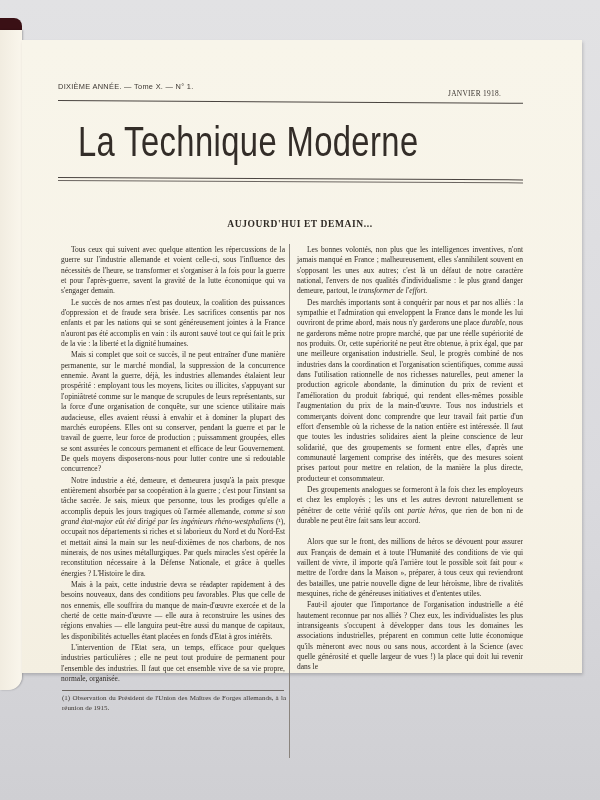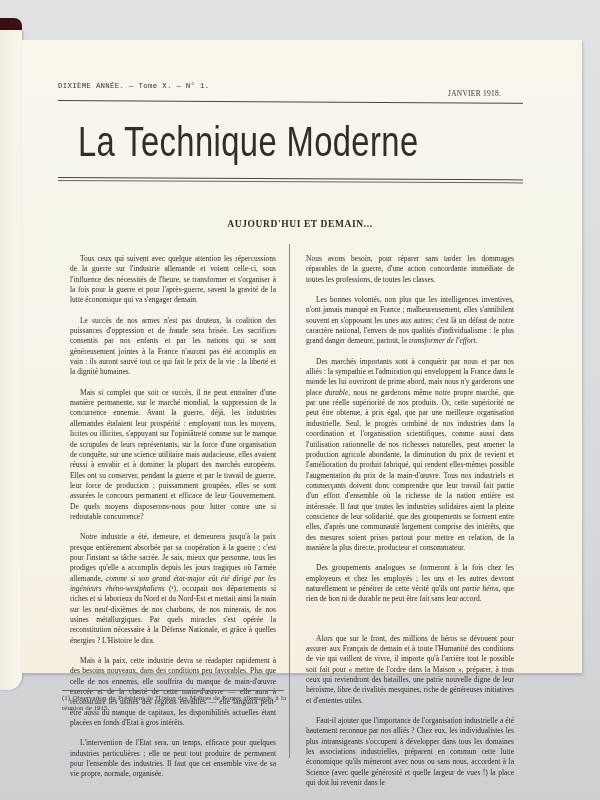--- a/index.html
+++ b/index.html
@@ -2,29 +2,29 @@
 <html><head>
 <meta charset="utf-8">
 <style>
   html,body{margin:0;padding:0;}
   body{width:600px;height:800px;overflow:hidden;background:#d9d9dc;position:relative;font-family:"DejaVu Serif",serif;}
   .backdrop{position:absolute;left:0;top:0;width:600px;height:800px;background:linear-gradient(180deg,#e2e2e4 0%,#dadade 60%,#cfcfd3 100%);}
   .spine{position:absolute;left:0;top:18px;width:22px;height:60px;background:#3a1015;border-radius:0 8px 0 0;}
   .leftpages{position:absolute;left:0;top:30px;width:22px;height:660px;background:linear-gradient(90deg,#f1ece0,#faf6ec);border-radius:0 0 14px 0;box-shadow:1px 0 2px rgba(0,0,0,.25);}
   .page{position:absolute;left:22px;top:40px;width:560px;height:590px;background:linear-gradient(180deg,#f8f5ea 0%,#f7f3e7 70%,#f4efe1 100%);box-shadow:1px 2px 3px rgba(0,0,0,.18);}
   .page.full{height:633px;}
-  .hdr-left{position:absolute;left:58px;top:82px;font-size:7.4px;letter-spacing:.3px;color:#3b3530;font-family:Liberation Mono, monospace;}
+  .hdr-left{position:absolute;left:58px;top:82px;font-size:7.4px;letter-spacing:.3px;color:#3b3530;font-family:Liberation Sans, sans-serif;}
   .hdr-right{position:absolute;left:448px;top:89px;font-size:7.4px;letter-spacing:.3px;color:#3b3530;font-family:"Liberation Serif",serif;}
   .rule1{position:absolute;left:58px;top:100px;width:465px;height:1px;background:#4a4440;transform:rotate(0.35deg);transform-origin:left;}
   .title{position:absolute;left:78px;top:118px;width:420px;font-family:"Liberation Sans",sans-serif;font-size:42px;color:#332d28;letter-spacing:0.5px;transform:scaleX(0.78);transform-origin:left;white-space:nowrap;font-weight:400;}
   .rule2a{position:absolute;left:58px;top:177px;width:465px;height:1px;background:#4a4440;transform:rotate(0.3deg);transform-origin:left;}
   .rule2b{position:absolute;left:58px;top:180px;width:465px;height:1px;background:#6b6560;transform:rotate(0.3deg);transform-origin:left;}
   .article-title{position:absolute;left:0;top:219px;width:600px;text-align:center;font-size:9.5px;letter-spacing:.6px;color:#2f2a25;font-family:"Liberation Serif",serif;font-weight:bold;}
   .col{position:absolute;font-family:"Liberation Serif",serif;font-size:7.5px;line-height:10.35px;color:#2e2924;text-align:justify;}
-  .col p{margin:10px;text-indent:10px;}
+  .col p{margin:1px;text-indent:10px;}
   .col p.noindent{text-indent:0;}
   .colL{left:60px;top:244px;width:226px;}
   .colR{left:296px;top:244px;width:228px;}
   .vrule{position:absolute;left:289px;top:244px;width:1px;height:514px;background:#8a847e;}
   .fn-rule{position:absolute;left:62px;top:690px;width:222px;height:1px;background:#6b6560;}
   .footnote{position:absolute;left:62px;top:693px;width:224px;font-family:"Liberation Serif",serif;font-size:7px;line-height:10px;color:#3a3530;text-align:justify;}
   .gap{height:9px;}
   em{font-style:italic;}
 </style>
 </head>
@@ -49,21 +49,20 @@
   <p>Le succès de nos armes n'est pas douteux, la coalition des puissances d'oppression et de fraude sera brisée. Les sacrifices consentis par nos enfants et par les nations qui se sont généreusement jointes à la France n'auront pas été accomplis en vain : ils auront sauvé tout ce qui fait le prix de la vie : la liberté et la dignité humaines.</p>
   <p>Mais si complet que soit ce succès, il ne peut entraîner d'une manière permanente, sur le marché mondial, la suppression de la concurrence ennemie. Avant la guerre, déjà, les industries allemandes étalaient leur prospérité : employant tous les moyens, licites ou illicites, s'appuyant sur l'opiniâtreté comme sur le manque de scrupules de leurs représentants, sur la force d'une organisation de conquête, sur une science utilitaire mais audacieuse, elles avaient réussi à envahir et à dominer la plupart des marchés européens. Elles ont su conserver, pendant la guerre et par le travail de guerre, leur force de production ; puissamment groupées, elles se sont assurées le concours permanent et efficace de leur Gouvernement. De quels moyens disposerons-nous pour lutter contre une si redoutable concurrence?</p>
   <p><span>Notre industrie a été, demeure, et demeurera jusqu'à la paix presque entièrement absorbée par sa coopération à la guerre ; c'est pour l'instant sa tâche sacrée. Je sais, mieux que personne, tous les prodiges qu'elle a accomplis depuis les jours tragiques où l'armée allemande,</span> <em>comme si son grand état-major eût été dirigé par les ingénieurs rhéno-westphaliens</em> <span>(¹)</span>, <span>occupait nos départements si riches et si laborieux du Nord et du Nord-Est et mettait ainsi la main sur les neuf-dixièmes de nos charbons, de nos minerais, de nos usines métallurgiques. Par quels miracles s'est opérée la reconstitution nécessaire à la Défense Nationale, et grâce à quelles énergies ? L'Histoire le dira.</span></p>
   <p>Mais à la paix, cette industrie devra se réadapter rapidement à des besoins nouveaux, dans des conditions peu favorables. Plus que celle de nos ennemis, elle souffrira du manque de main-d'œuvre exercée et de la cherté de cette main-d'œuvre — elle aura à reconstruire les usines des régions envahies — elle languira peut-être aussi du manque de capitaux, les disponibilités actuelles étant placées en fonds d'Etat à gros intérêts.</p>
   <p>L'intervention de l'Etat sera, un temps, efficace pour quelques industries particulières ; elle ne peut tout produire de permanent pour l'ensemble des industries. Il faut que cet ensemble vive de sa vie propre, normale, organisée.</p>
 </div>
 
 <div class="vrule"></div>
 
 <div class="col colR">
-  <p class="noindent">Nous avons besoin, pour réparer sans tarder les dommages réparables de la guerre, d'une action concordante immédiate de toutes les professions, de toutes les classes.</p>
   <p><span>Les bonnes volontés, non plus que les intelligences inventives, n'ont jamais manqué en France ; malheureusement, elles s'annihilent souvent en s'opposant les unes aux autres; c'est là un défaut de notre caractère national, l'envers de nos qualités d'individualisme : le plus grand danger demeure, partout, le</span> <em>transformer de l'effort.</em></p>
   <p><span>Des marchés importants sont à conquérir par nous et par nos alliés : la sympathie et l'admiration qui enveloppent la France dans le monde les lui ouvriront de prime abord, mais nous n'y garderons une place</span> <em>durable</em><span>, nous ne garderons même notre propre marché, que par une réelle supériorité de nos produits. Or, cette supériorité ne peut être obtenue, à prix égal, que par une meilleure organisation industrielle. Seul, le progrès combiné de nos industries dans la coordination et l'organisation scientifiques, comme aussi dans l'utilisation rationnelle de nos richesses naturelles, peut amener la production agricole abondante, la diminution du prix de revient et l'amélioration du produit fabriqué, qui rendent elles-mêmes possible l'augmentation du prix de la main-d'œuvre. Tous nos industriels et commerçants doivent donc comprendre que leur travail fait partie d'un effort d'ensemble où la richesse de la nation entière est intéressée. Il faut que toutes les industries solidaires aient la pleine conscience de leur solidarité, que des groupements se forment entre elles, d'après une communauté largement comprise des intérêts, que des mesures soient prises partout pour mettre en relation, de la manière la plus directe, producteur et consommateur.</span></p>
   <p><span>Des groupements analogues se formeront à la fois chez les employeurs et chez les employés ; les uns et les autres devront naturellement se pénétrer de cette vérité qu'ils ont</span> <em>partie héros,</em><span> que rien de bon ni de durable ne peut être fait sans leur accord.</span></p>
   <div class="gap"></div>
   <p>Alors que sur le front, des millions de héros se dévouent pour assurer aux Français de demain et à toute l'Humanité des conditions de vie qui vaillent de vivre, il importe qu'à l'arrière tout le possible soit fait pour « mettre de l'ordre dans la Maison », préparer, à tous ceux qui reviendront des batailles, une patrie nouvelle digne de leur héroïsme, libre de rivalités mesquines, riche de généreuses initiatives et d'ententes utiles.</p>
   <p>Faut-il ajouter que l'importance de l'organisation industrielle a été hautement reconnue par nos alliés ? Chez eux, les individualistes les plus intransigeants s'occupent à développer dans tous les domaines les associations industrielles, préparent en commun cette lutte économique qu'ils mèneront avec nous ou sans nous, accordent à la Science (avec quelle générosité et quelle largeur de vues !) la place qui doit lui revenir dans le</p>
 </div>
 
 <div class="fn-rule"></div>
 <div class="footnote">(1) Observation du Président de l'Union des Maîtres de Forges allemands, à la réunion de 1915.</div>

